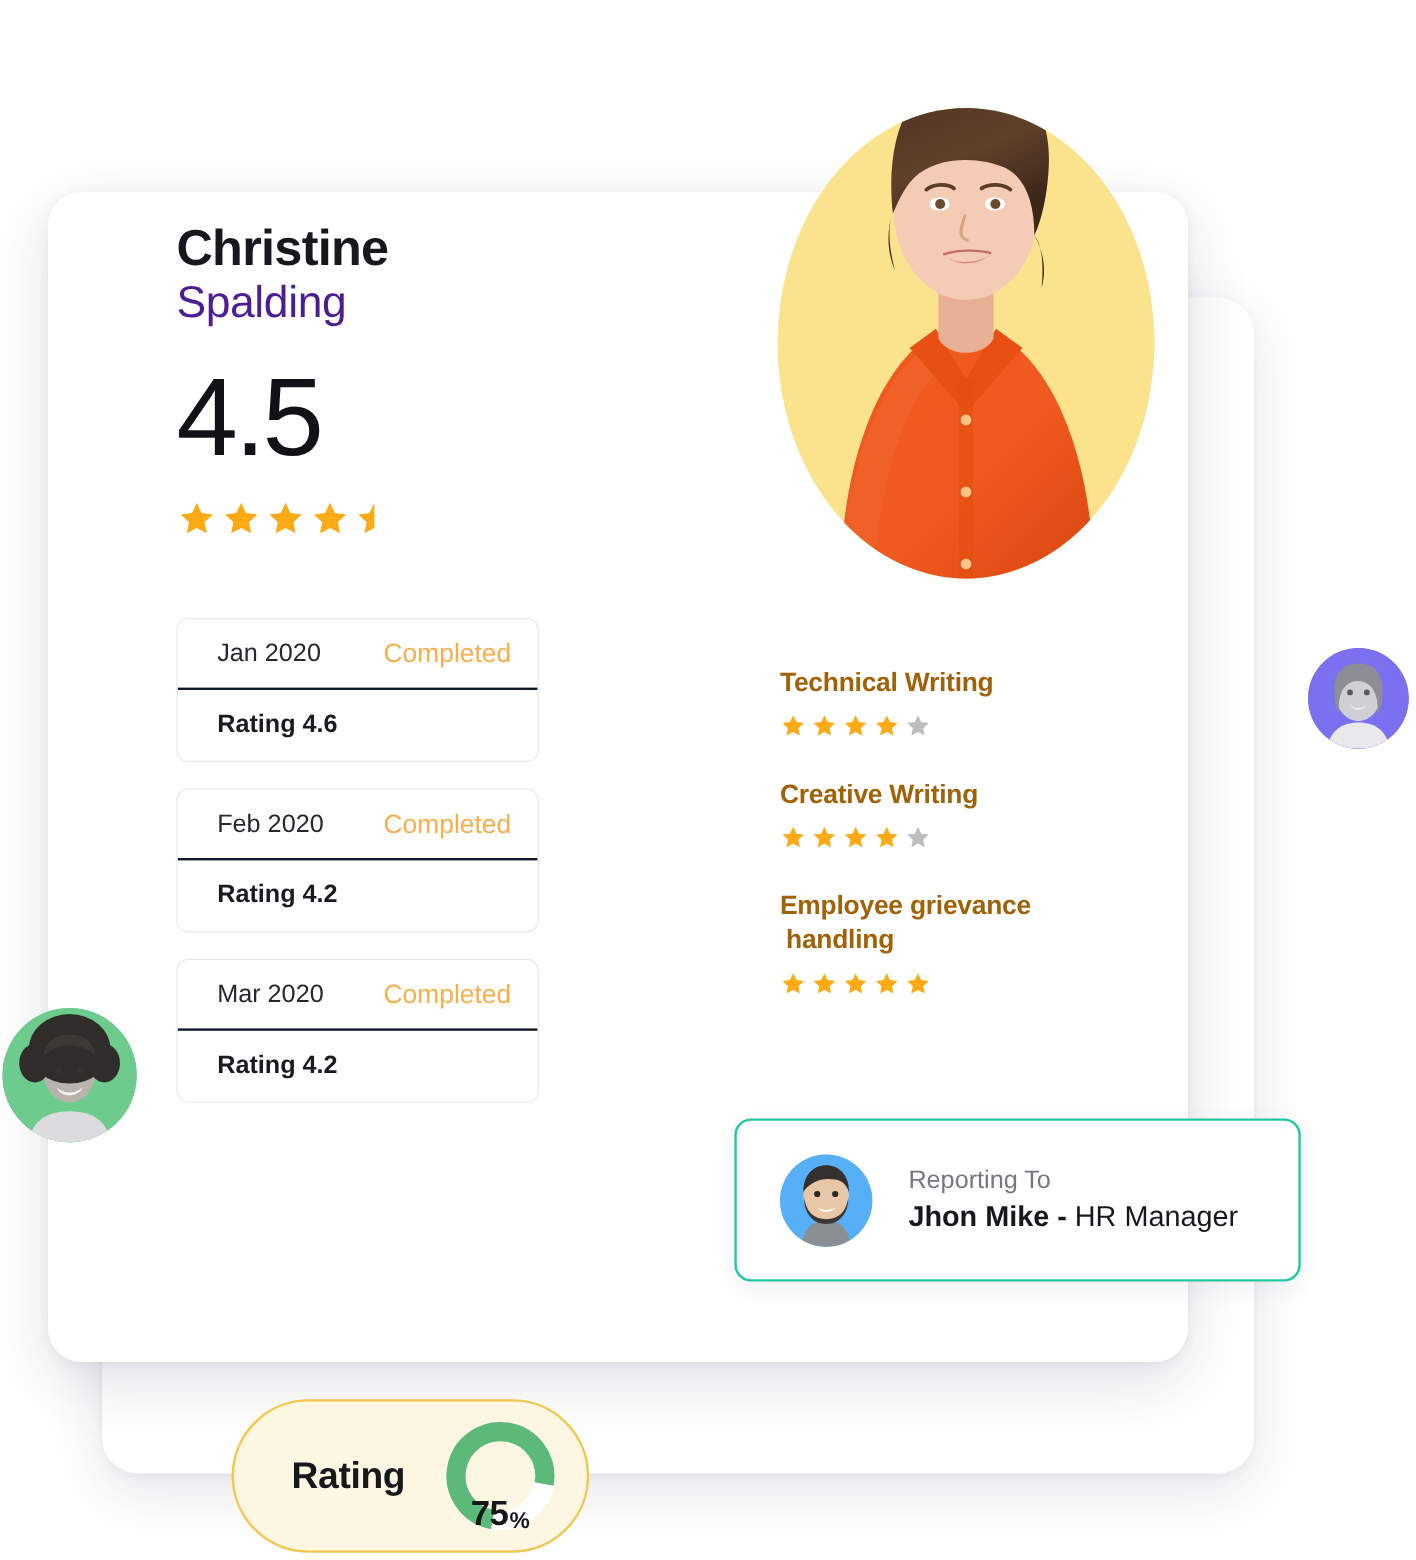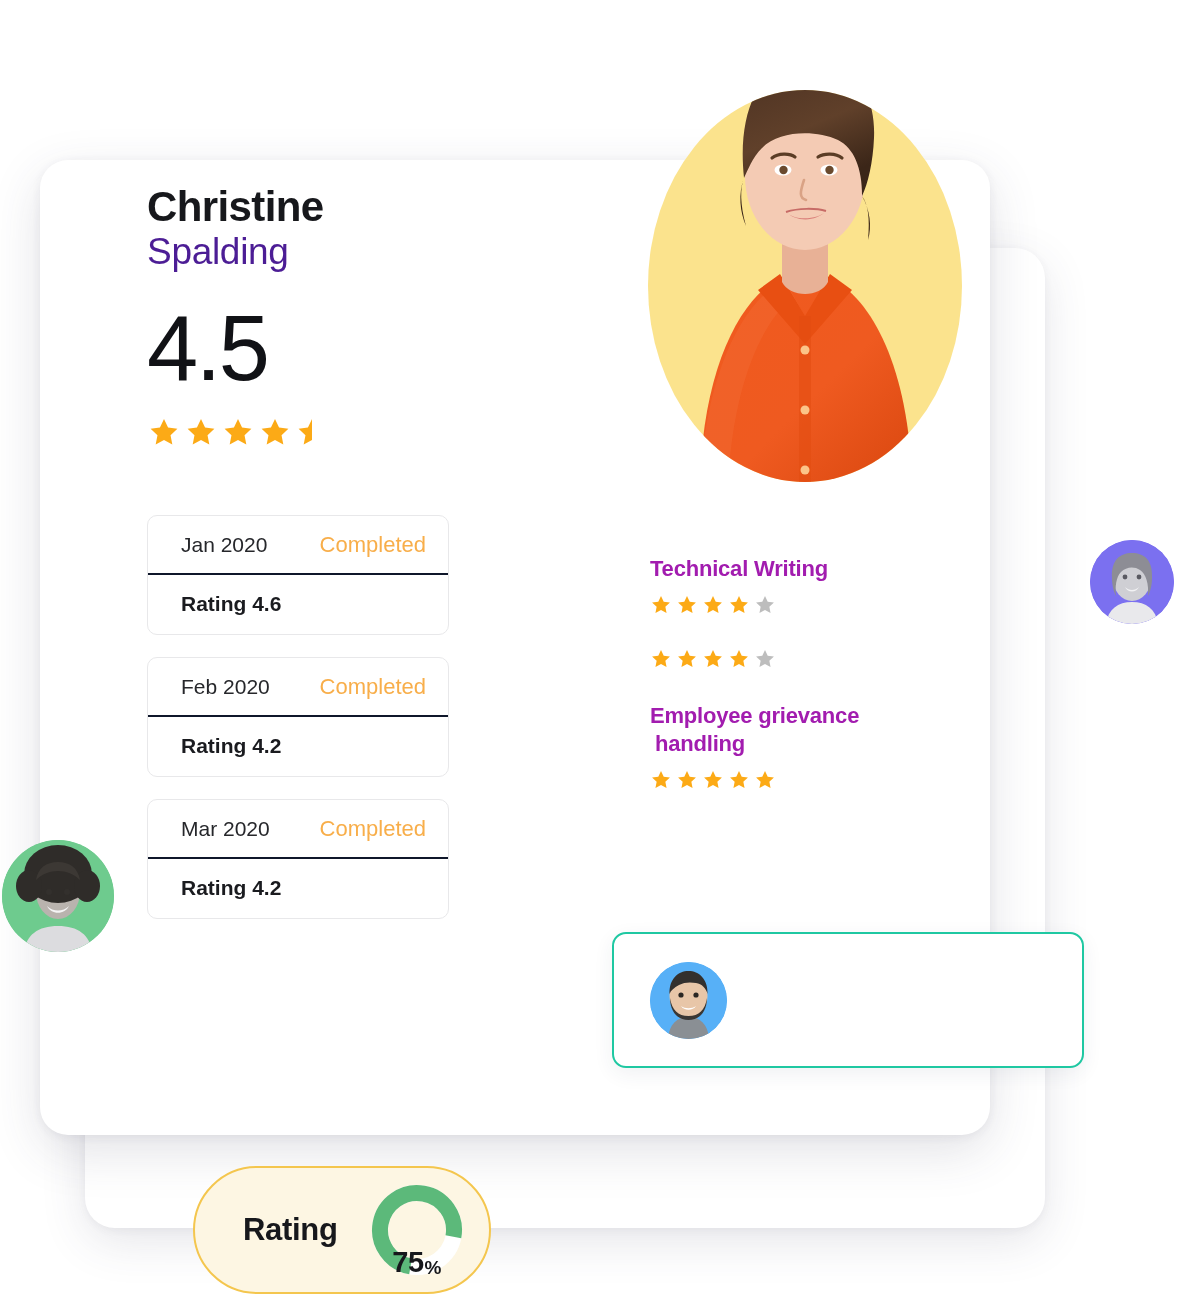--- a/index.html
+++ b/index.html
@@ -54,21 +54,21 @@
   }
   .tl-month { font-size: 21px; color: #26272b; }
   .tl-status { font-size: 22px; color: #f8ae4a; }
   .tl-bottom { padding: 17px 22px 18px 33px; }
   .tl-rating { font-size: 21px; font-weight: bold; color: #1a1b1f; }
 
   
   .skills { position: absolute; left: 650px; top: 555px; width: 330px; z-index: 6; }
   .skill { margin-bottom: 32px; }
   .skill-name {
-    font-size: 22px; font-weight: bold; color: #a21caf;
+    font-size: 22px; font-weight: bold; color: #a16207;
     line-height: 1.28; letter-spacing: -0.2px;
   }
   .skill-name .ln2 { display: block; padding-left: 5px; }
   .skill-stars { margin-top: 11px; display: flex; gap: 4px; }
 
   
   .reporting {
     position: absolute; left: 612px; top: 932px;
     width: 472px; height: 136px;
     border: 2.5px solid #1fc8a2; border-radius: 14px;
@@ -266,20 +266,21 @@
         <svg width="22" height="22" viewBox="0 0 24 24">
             <path fill="#fcaa16" d="M12 2.2l2.95 6.2 6.8.85-5 4.7 1.3 6.75L12 17.4l-6.05 3.3 1.3-6.75-5-4.7 6.8-.85z"></path>
           </svg>
         <svg width="22" height="22" viewBox="0 0 24 24">
             <path fill="#bdbdbd" d="M12 2.2l2.95 6.2 6.8.85-5 4.7 1.3 6.75L12 17.4l-6.05 3.3 1.3-6.75-5-4.7 6.8-.85z"></path>
           </svg>
       </div>
     </div>
 
     <div class="skill">
+      <div class="skill-name">Creative Writing</div>
       <div class="skill-stars">
         <svg width="22" height="22" viewBox="0 0 24 24">
             <path fill="#fcaa16" d="M12 2.2l2.95 6.2 6.8.85-5 4.7 1.3 6.75L12 17.4l-6.05 3.3 1.3-6.75-5-4.7 6.8-.85z"></path>
           </svg>
         <svg width="22" height="22" viewBox="0 0 24 24">
             <path fill="#fcaa16" d="M12 2.2l2.95 6.2 6.8.85-5 4.7 1.3 6.75L12 17.4l-6.05 3.3 1.3-6.75-5-4.7 6.8-.85z"></path>
           </svg>
         <svg width="22" height="22" viewBox="0 0 24 24">
             <path fill="#fcaa16" d="M12 2.2l2.95 6.2 6.8.85-5 4.7 1.3 6.75L12 17.4l-6.05 3.3 1.3-6.75-5-4.7 6.8-.85z"></path>
           </svg>
@@ -324,20 +325,26 @@
         <g>
           <path d="M18 77 C19 62 27 55 38.5 55 C50 55 58 62 59 77 Z" fill="#8a8f94"></path>
           <ellipse cx="38.5" cy="34" rx="19" ry="22" fill="#e8c6a8"></ellipse>
           <path d="M19.5 32 C19 17 28 9 38.5 9 C49 9 58 17 57.5 32 C56 26 52 22 46 21 C41 20 34 20 29 23 C24 26 21 28 19.5 32 Z" fill="#33302e"></path>
           <path d="M20 36 C20 50 28 58 38.5 58 C49 58 57 50 57 36 C55 48 49 54 38.5 54 C28 54 22 48 20 36 Z" fill="#3a3734"></path>
           <circle cx="31" cy="33" r="2.6" fill="#2b2723"></circle>
           <circle cx="46" cy="33" r="2.6" fill="#2b2723"></circle>
           <path d="M31 44 C35 47 42 47 46 44 C43 49 34 49 31 44 Z" fill="#fff"></path>
         </g>
       </svg>
+    </div>
+    <div class="rep-lines">
+      <div class="rep-label">Reporting To</div>
+      <div class="rep-name">
+        <b>Jhon Mike -</b><span> HR Manager</span>
+      </div>
     </div>
   </div>
 
   <div class="goals">
     <div class="goals-label">Rating</div>
     <div class="donut">
       <svg width="98" height="98" viewBox="0 0 98 98">
         <circle cx="49" cy="49" r="37" fill="none" stroke="#ffffff" stroke-width="16"></circle>
         <circle id="goalArc" cx="49" cy="49" r="37" fill="none" stroke="#5cb97a" stroke-width="16" stroke-dasharray="174.4 232.5" transform="rotate(100 49 49)"></circle>
       </svg>

